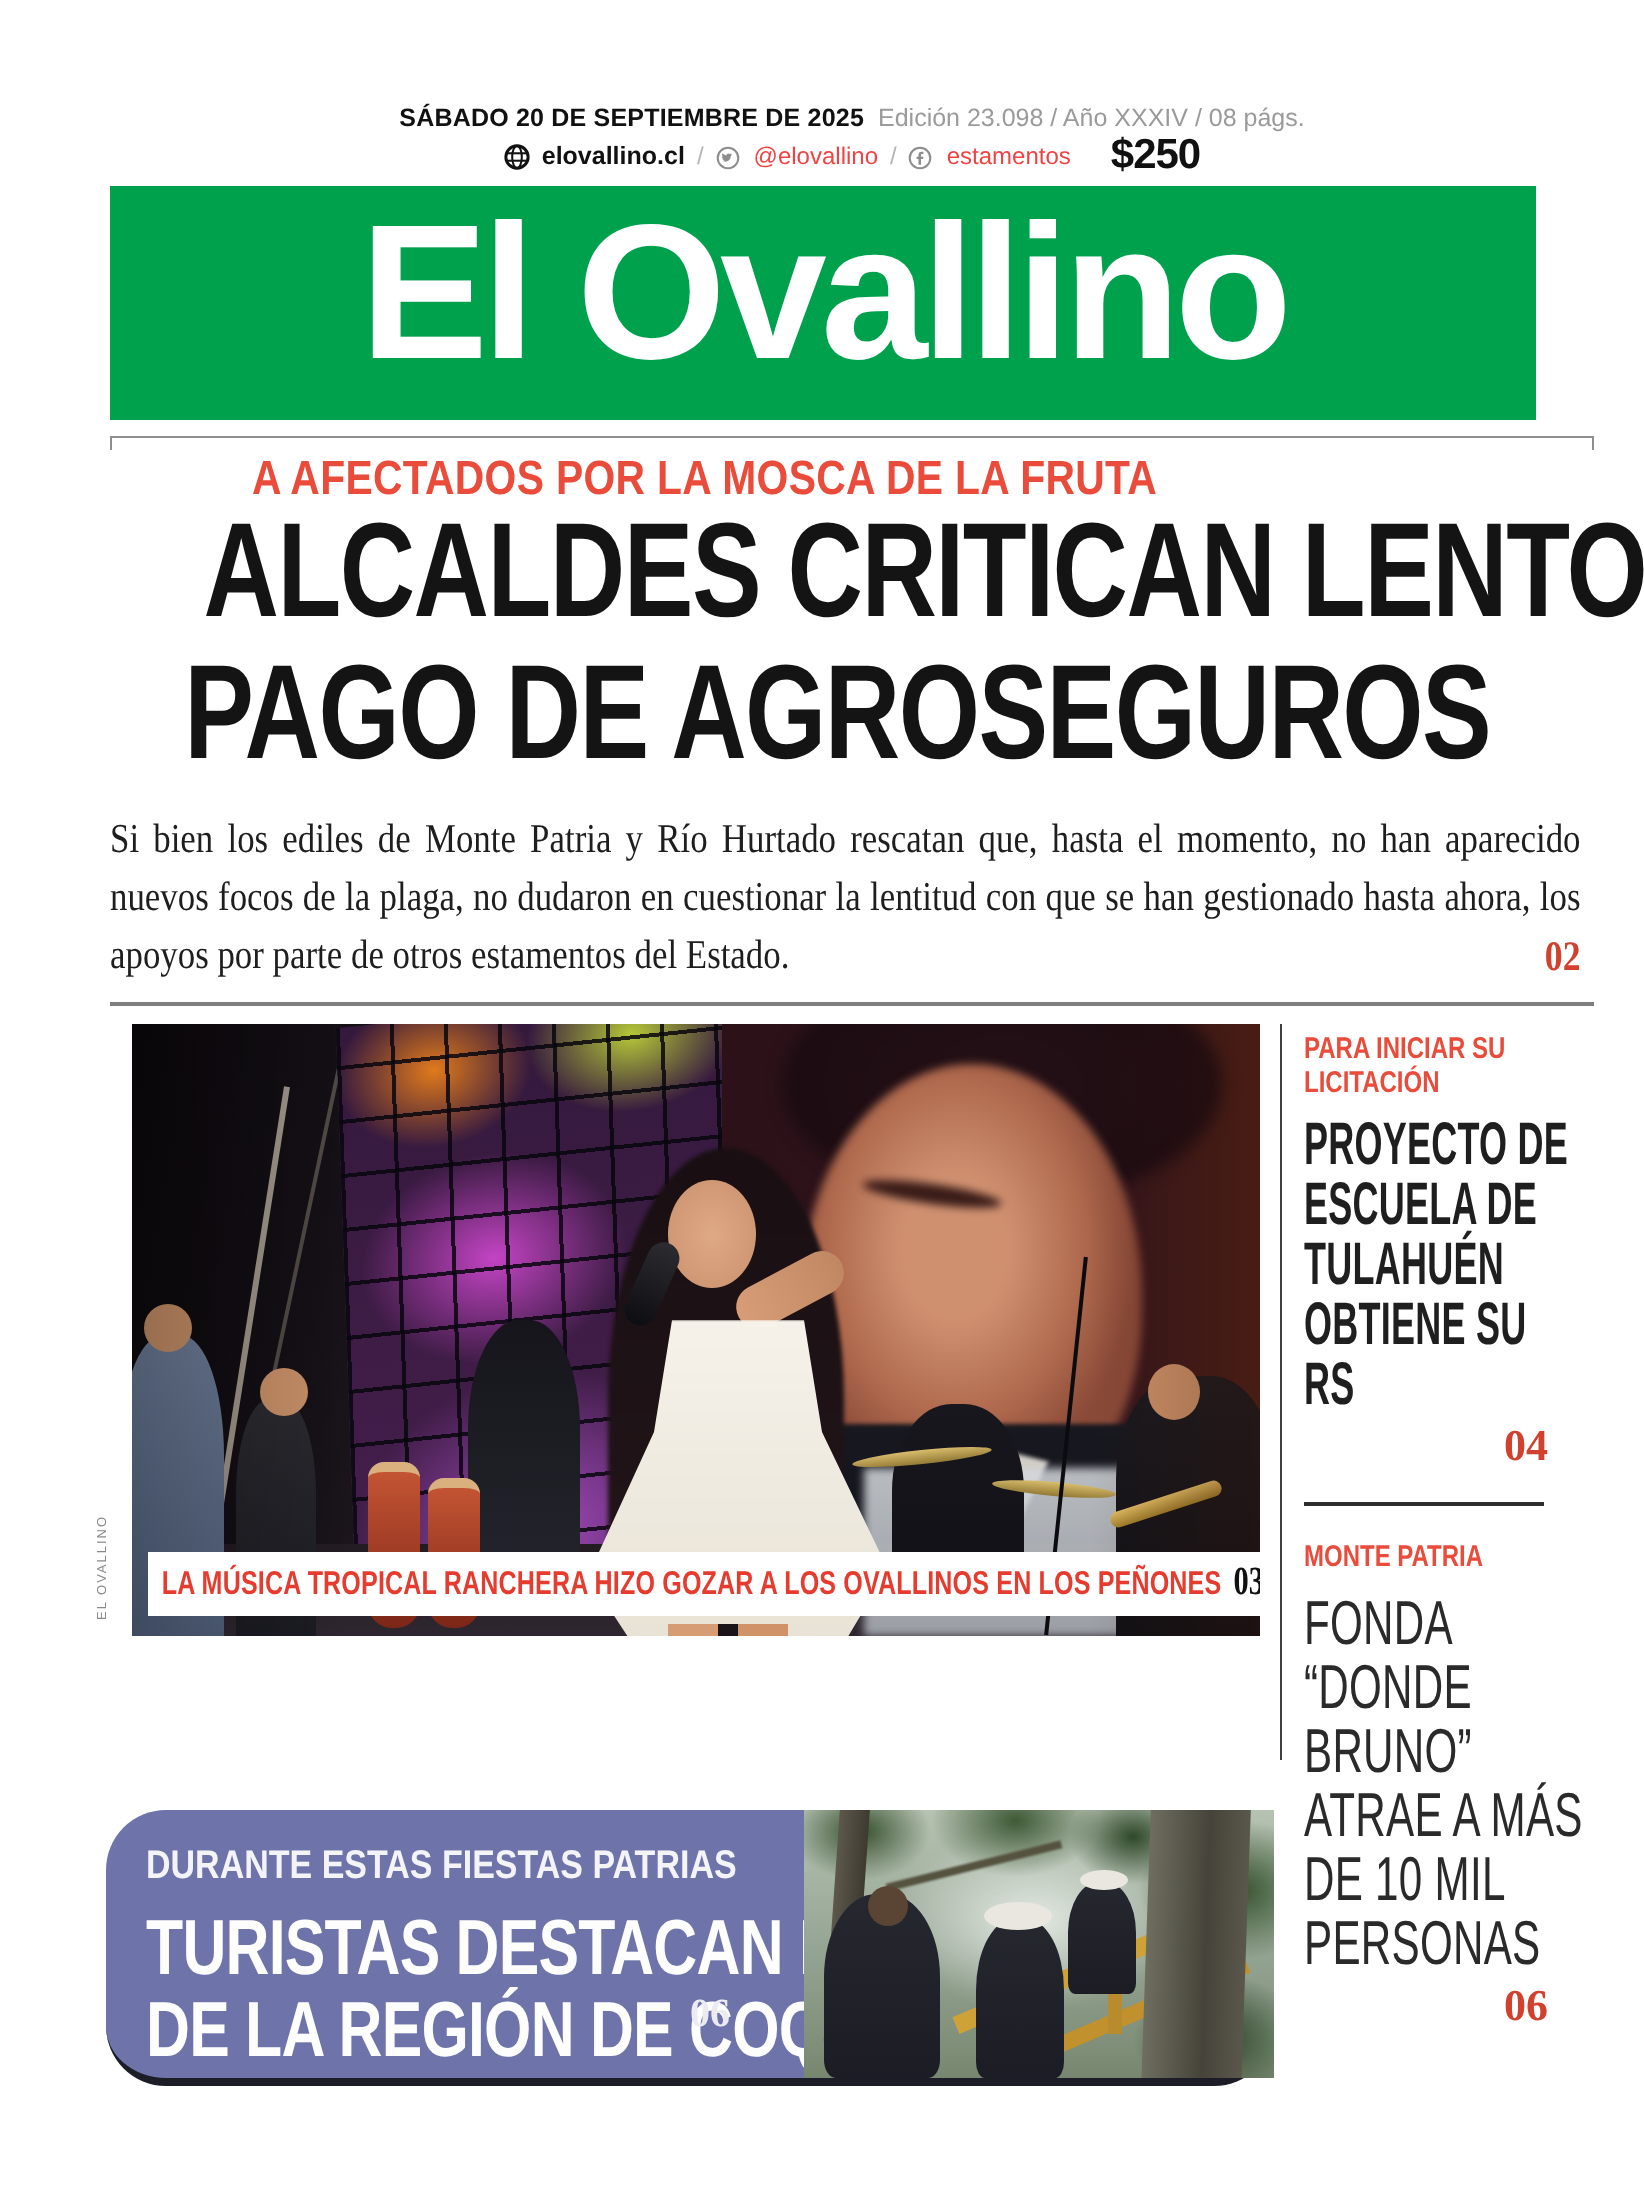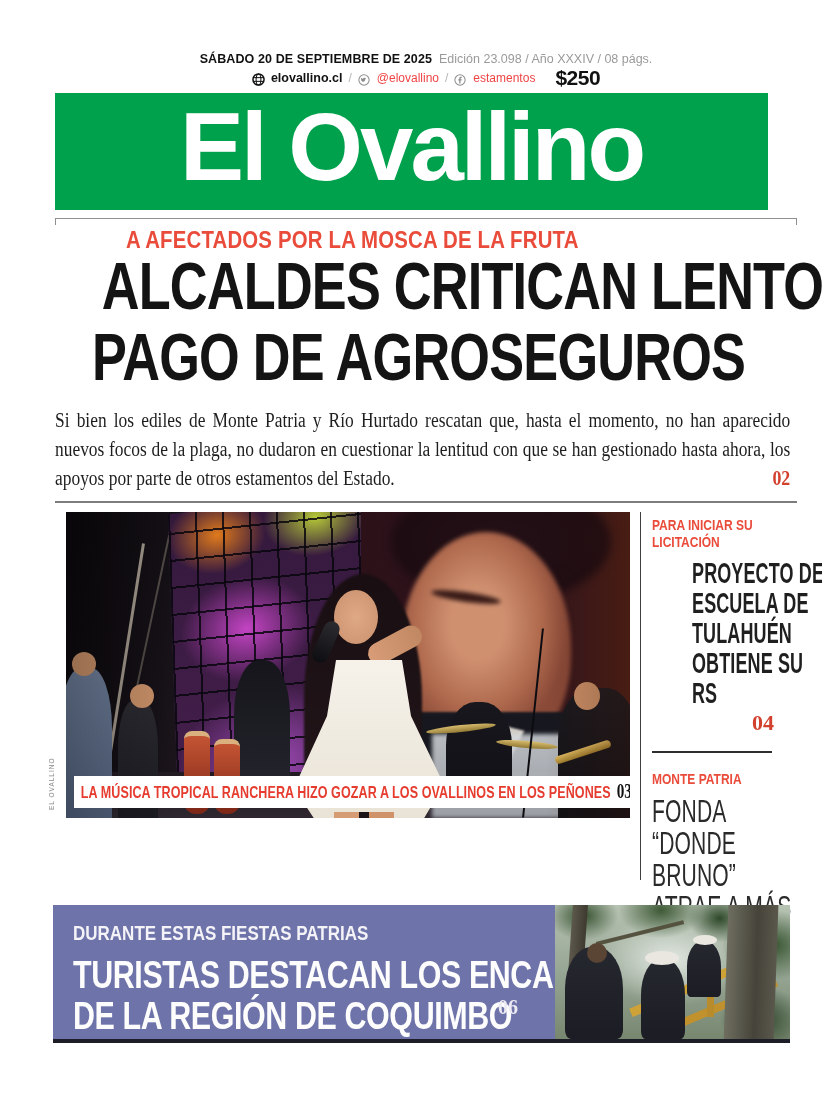--- a/index.html
+++ b/index.html
@@ -136,33 +136,33 @@
          padding:4px 9px 5px;transform:scaleX(.76);transform-origin:bottom left;
          display:flex;align-items:baseline;gap:8px;}
   .caption-text{font-weight:bold;font-size:16.5px;color:#e63c2f;letter-spacing:.1px;}
   .caption-num{font-family:"Liberation Serif",serif;font-weight:bold;font-size:20px;color:#111;}
 
   
   .vdivider{position:absolute;left:640px;top:512px;height:368px;border-left:1.5px solid #3f3f3f;}
   .sidebar{position:absolute;left:652px;top:516px;width:138px;}
   .sb-kicker span{display:inline-block;width:175px;transform:scaleX(.8);transform-origin:top left;
          font-weight:bold;font-size:15px;line-height:17px;color:#ea4c3b;}
-  .sb-head1{margin-top:7px;margin-left:40px;}
+  .sb-head1{margin-top:7px;}
   .sb-head1 span{display:inline-block;width:235px;transform:scaleX(.6);transform-origin:top left;
          font-weight:bold;font-size:30px;line-height:30px;color:#1f1f1f;letter-spacing:.2px;}
   .sb-head2{margin-top:8px;}
   .sb-head2 span{display:inline-block;width:205px;transform:scaleX(.68);transform-origin:top left;
          font-weight:400;font-size:31px;line-height:32px;color:#2a2a2a;letter-spacing:.2px;}
   .sb-page{text-align:right;padding-right:16px;font-family:"Liberation Serif",serif;
          font-weight:bold;font-size:22px;color:#d2402e;margin-top:2px;}
   .sb-div{border-top:2px solid #2e2e2e;width:120px;margin:15px 0 17px;}
 
   
-  .banner{position:absolute;left:53px;top:905px;width:737px;height:138px;background:#6e73a9;
-         border-bottom:4px solid #1d1d28;box-sizing:border-box;}
+  .banner{position:absolute;left:53px;top:905px;width:584px;height:138px;background:#6e73a9;
+         border-bottom:4px solid #1d1d28;box-sizing:border-box;border-radius:30px;}
   .banner-text{position:absolute;left:20px;top:17px;}
   .bn-kicker span{display:inline-block;white-space:nowrap;transform:scaleX(.85);
          transform-origin:top left;font-weight:bold;font-size:20px;color:#f4f3f7;}
   .bn-headline{margin-top:9px;color:#fdfdfd;font-weight:bold;}
   .bn-headline .bl{height:41px;line-height:41px;}
   .bn-headline .bl span{display:inline-block;white-space:nowrap;transform:scaleX(.78);
          transform-origin:center left;font-size:39px;letter-spacing:-.5px;}
   .bn-page{position:absolute;right:272px;bottom:20px;font-family:"Liberation Serif",serif;
          font-weight:bold;font-size:20px;color:#eceaf2;}
   .banner-photo{position:absolute;right:0;top:0;width:235px;height:134px;overflow:hidden;

